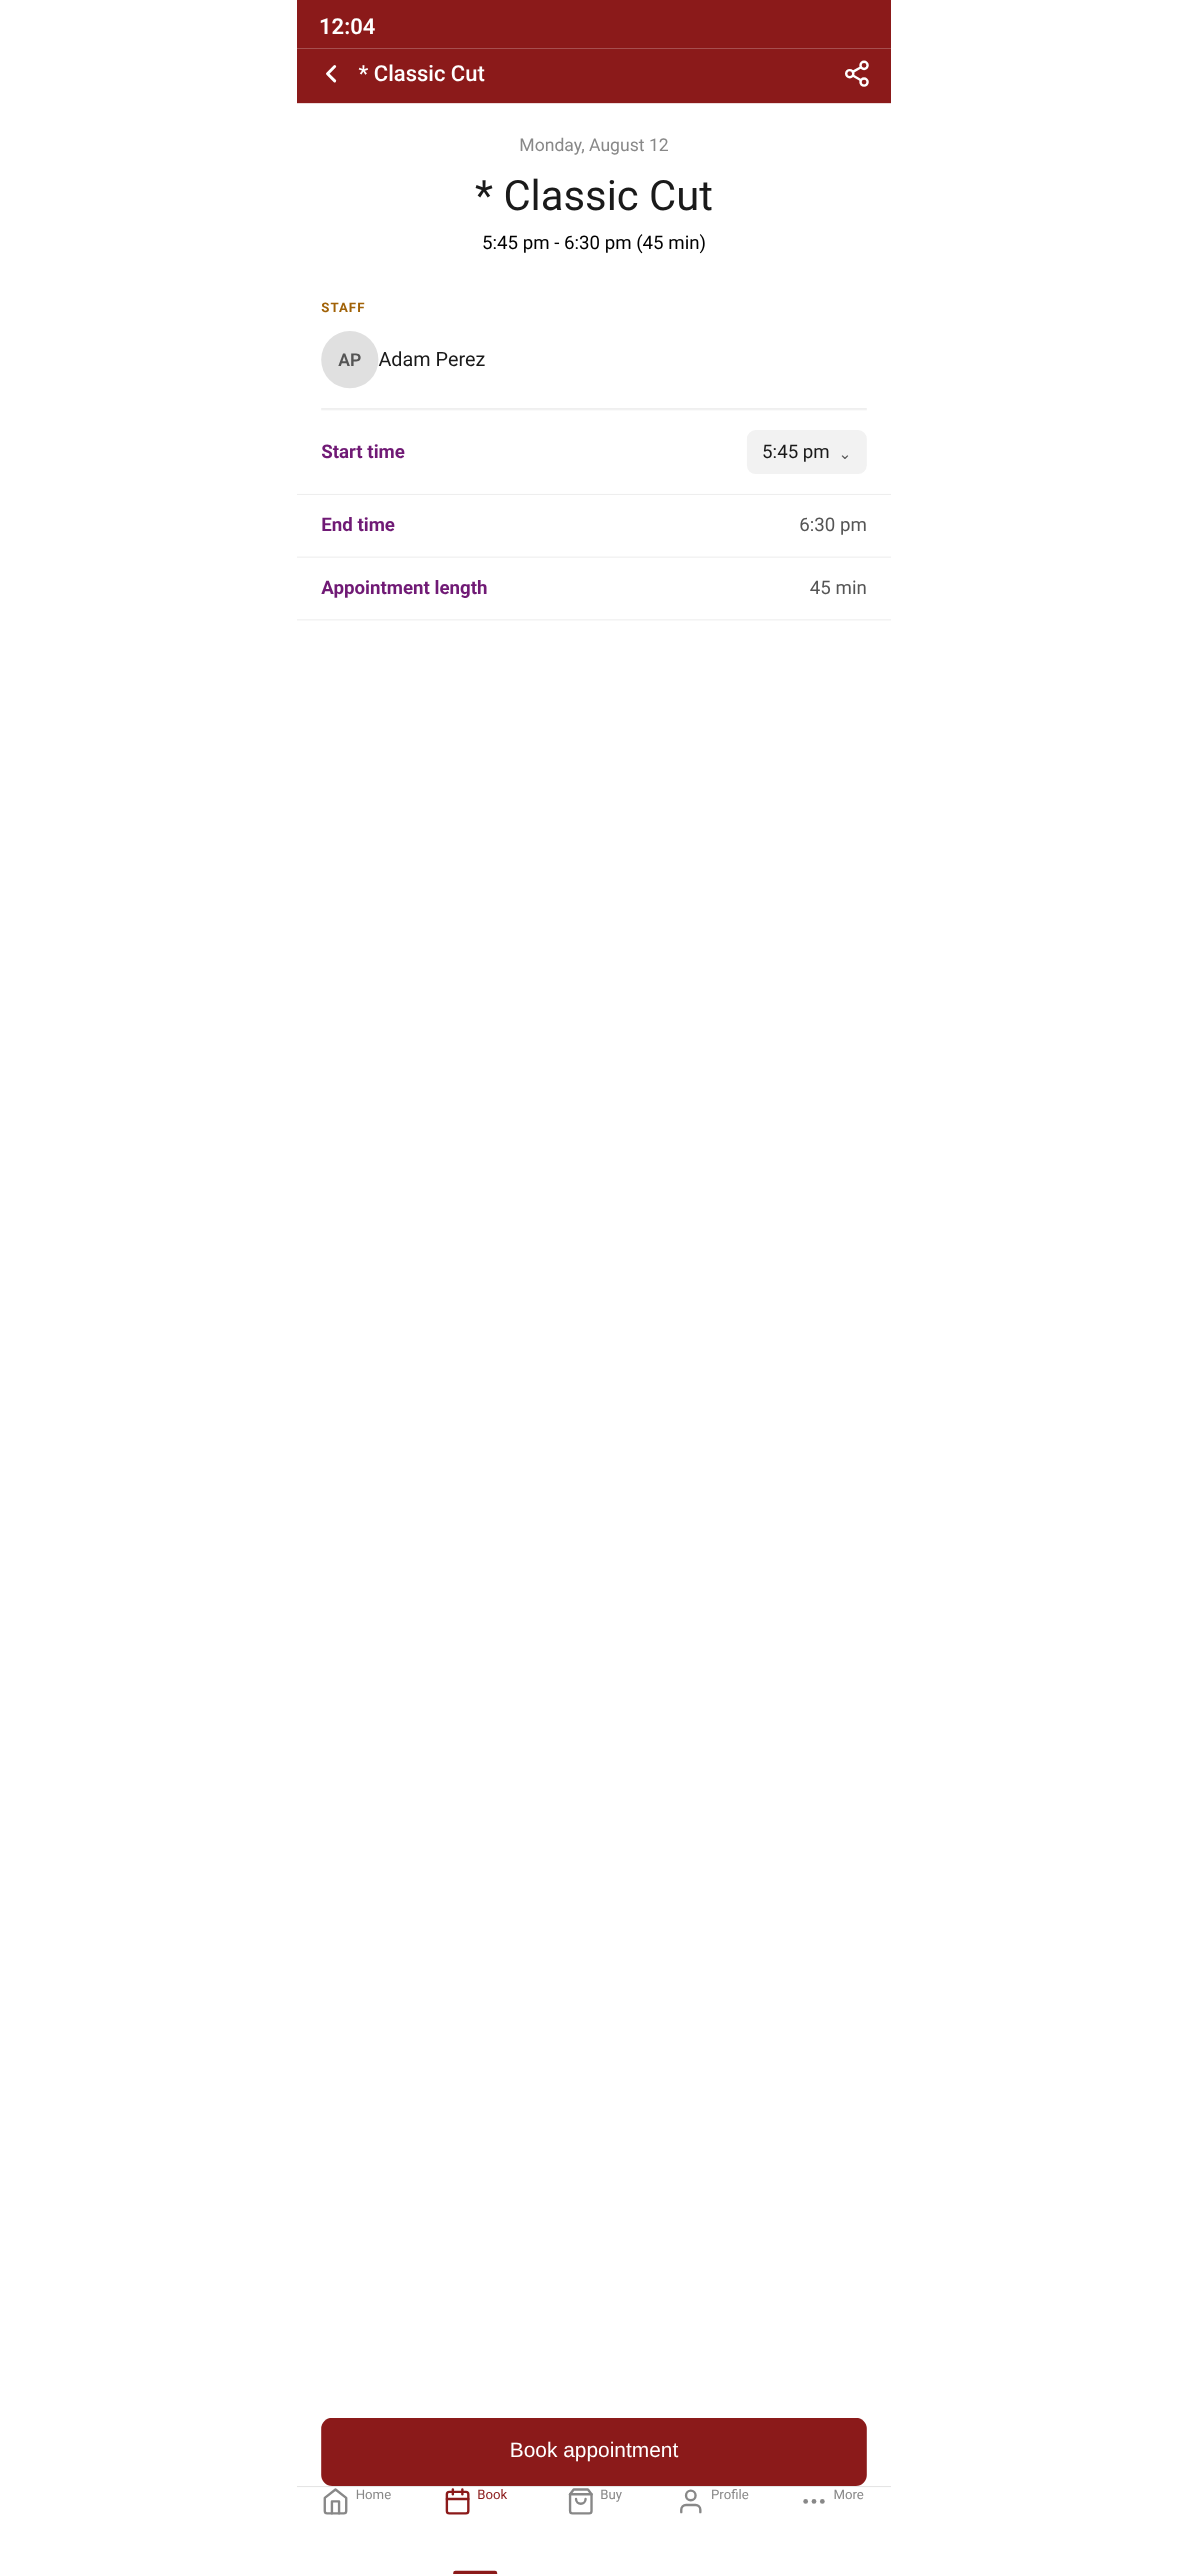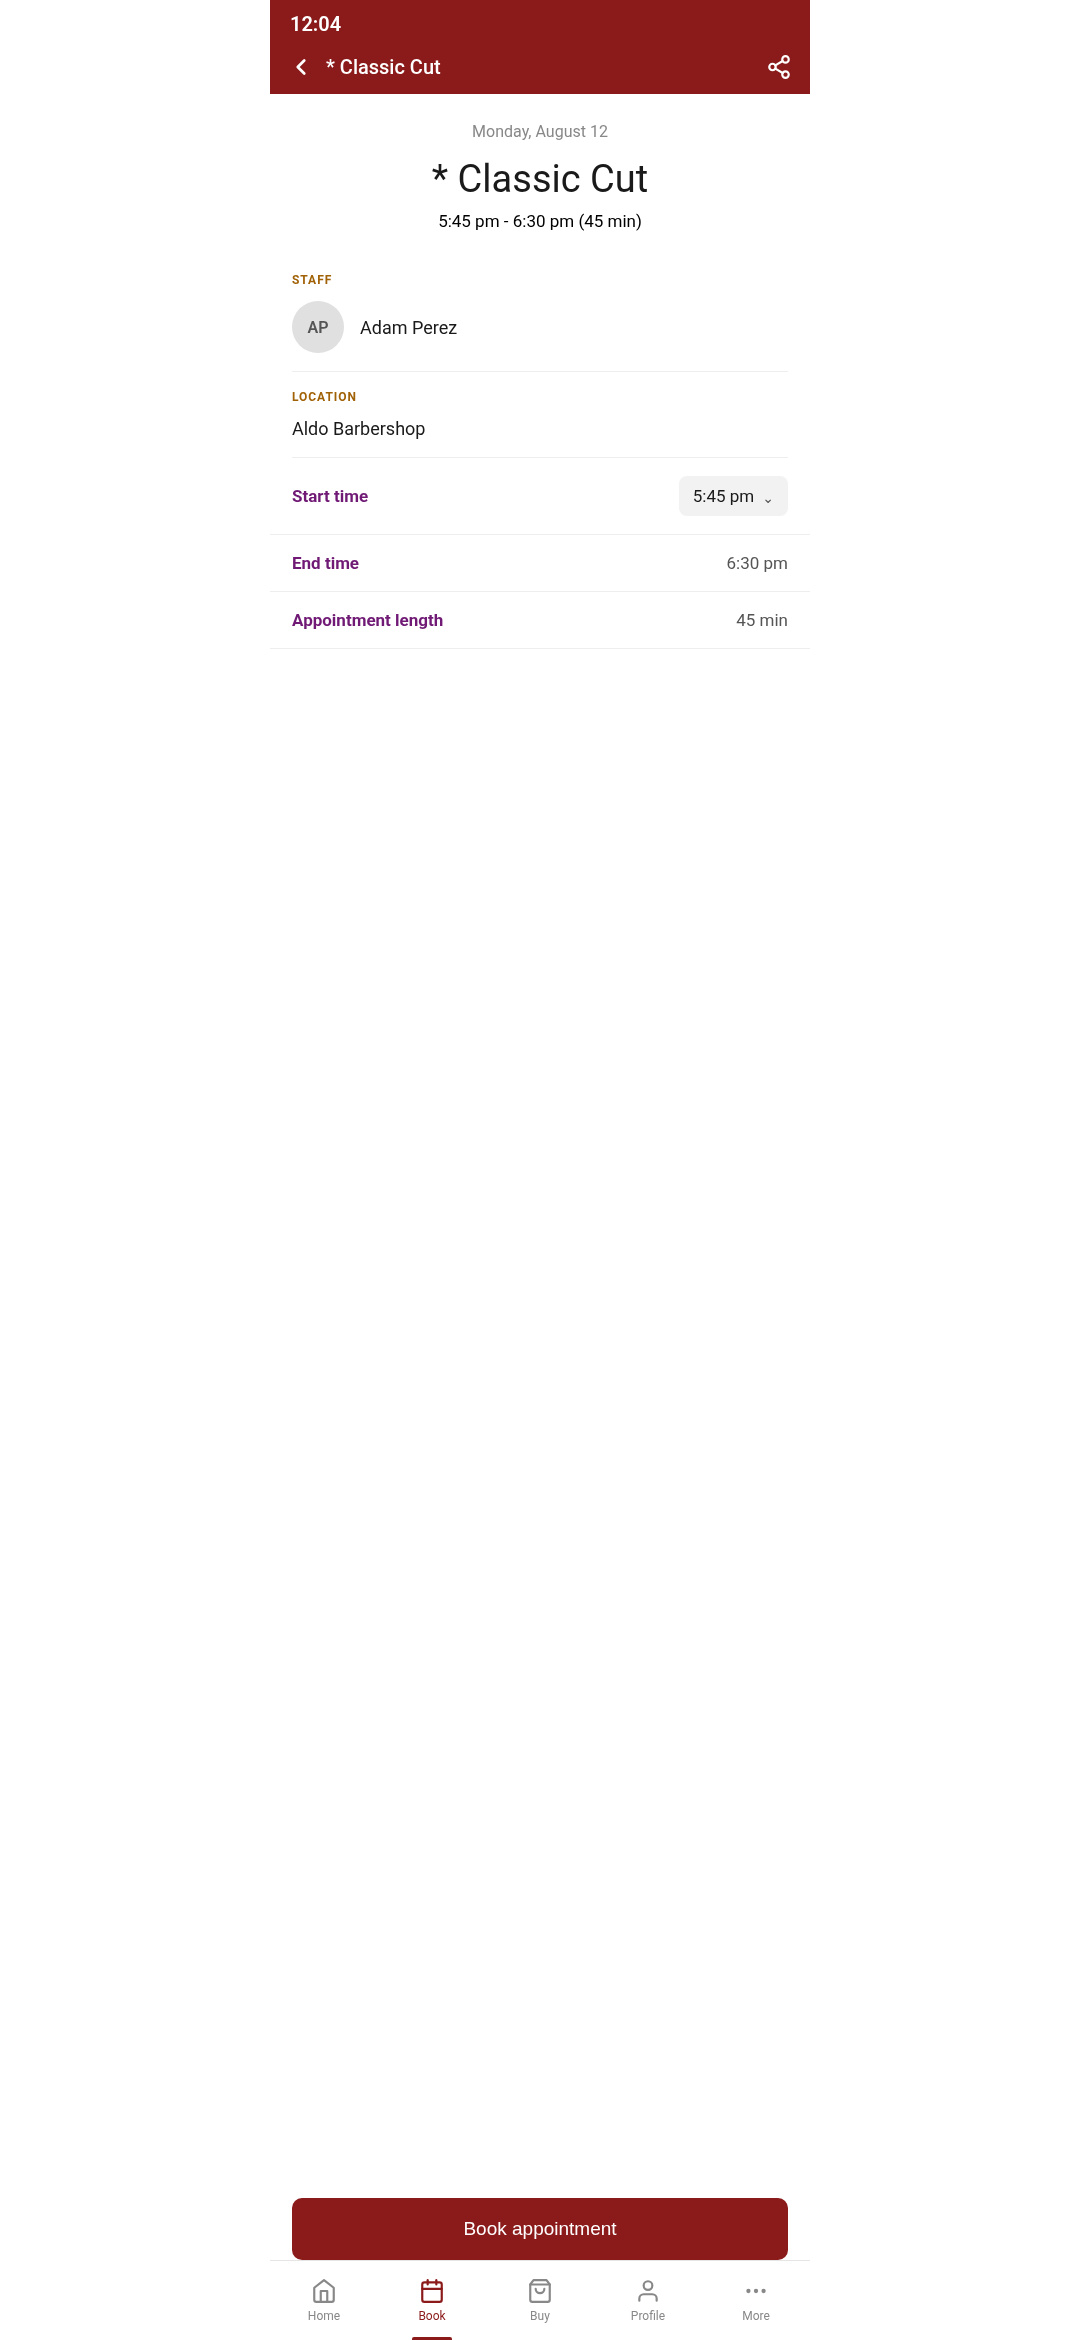--- a/index.html
+++ b/index.html
@@ -115,21 +115,20 @@
       color: #a16207;
       letter-spacing: 0.08em;
       text-transform: uppercase;
       margin-bottom: 14px;
     }
 
     
     .staff-row {
       display: flex;
       align-items: center;
-      gap: 16px;
       padding-bottom: 18px;
     }
 
     .avatar {
       width: 52px;
       height: 52px;
       border-radius: 50%;
       background: #e0e0e0;
       display: flex;
       align-items: center;
@@ -234,22 +233,21 @@
       border-top: 1px solid #e5e5e5;
       display: flex;
       align-items: stretch;
       height: 80px;
       z-index: 20;
     }
 
     .nav-item {
       flex: 1;
       display: flex;
-      flex-direction: column;
-      align-items: center;
+      align-items: flex-start;
       justify-content: center;
       gap: 5px;
       cursor: pointer;
       position: relative;
     }
 
     .nav-label {
       font-size: 12px;
       color: #888;
     }
@@ -319,24 +317,20 @@
   <div class="section">
     <div class="section-label">STAFF</div>
     <div class="staff-row">
       <div class="avatar">AP</div>
       <span class="staff-name">Adam Perez</span>
     </div>
   </div>
 
   <div class="divider-section"></div>
 
-  <div class="section">
-    <div class="section-label">LOCATION</div>
-    <div class="location-name">Aldo Barbershop</div>
-  </div>
 
   <div class="divider-section"></div>
 
 
   <div class="detail-row">
     <span class="detail-label">Start time</span>
     <div class="detail-value-dropdown">
       <span>5:45 pm</span>
       <span class="chevron-icon">⌄</span>
     </div>

